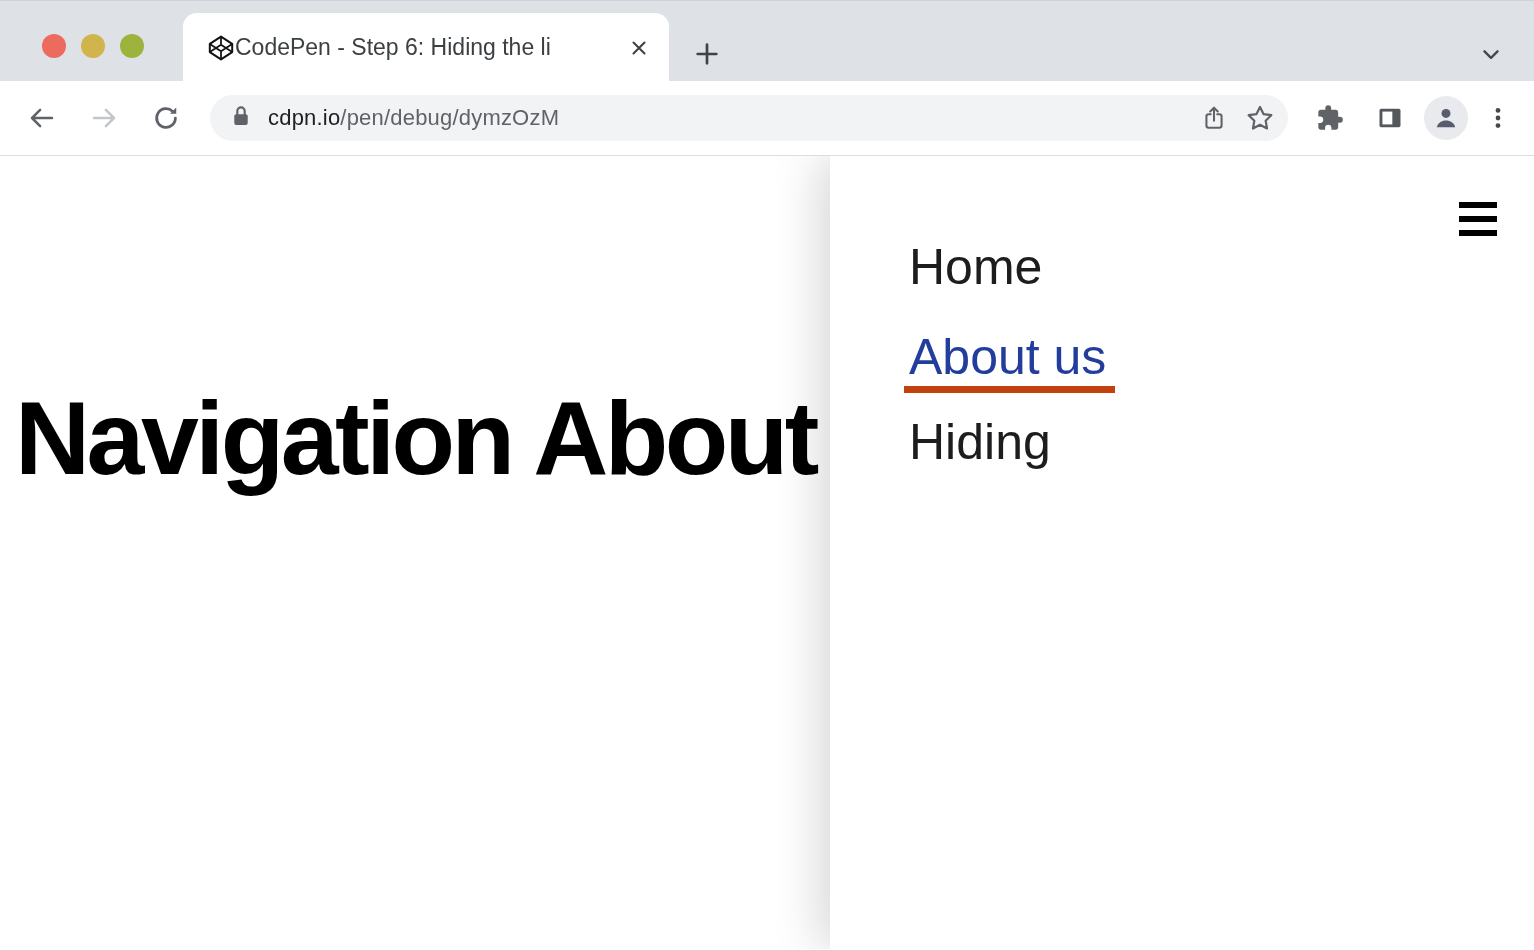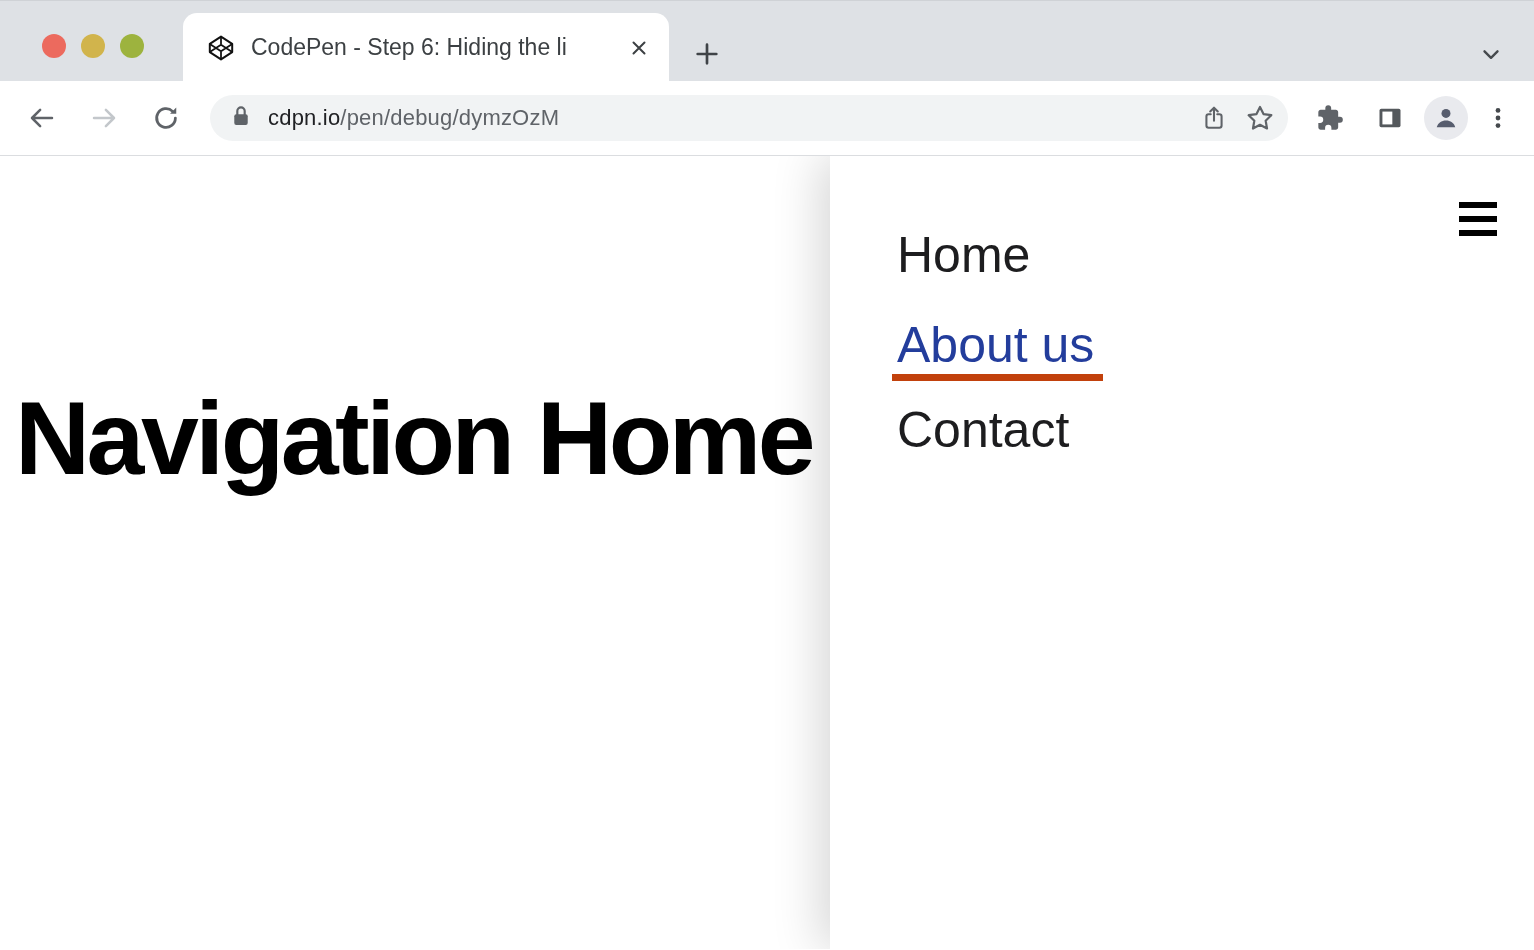--- a/index.html
+++ b/index.html
@@ -21,21 +21,21 @@
   .light.yellow { background: #D1B44C; }
   .light.green  { background: #9DB33E; }
 
   .tab {
     position: absolute; left: 183px; top: 12px; width: 486px; height: 69px;
     background: #fff; border-radius: 14px 14px 0 0;
     display: flex; align-items: center; padding: 0 14px 0 24px;
   }
   .tab-favicon { flex: 0 0 auto; width: 28px; height: 28px; }
   .tab-title {
-    flex: 1; margin-left: 16px; font-size: 23px; color: #3C4043;
+    flex: 1; font-size: 23px; color: #3C4043;
     white-space: nowrap; overflow: hidden;
     -webkit-mask-image: linear-gradient(90deg, #000 86%, transparent 97%);
             mask-image: linear-gradient(90deg, #000 86%, transparent 97%);
   }
   .icon-btn {
     background: none; border: none; padding: 0; margin: 0;
     display: flex; align-items: center; justify-content: center; cursor: pointer;
   }
   .tab-close { width: 32px; height: 32px; border-radius: 50%; }
   .newtab-btn { position: absolute; left: 688px; top: 34px; width: 38px; height: 38px; }
@@ -80,21 +80,21 @@
     background: #fff; z-index: 2;
     box-shadow: -10px 0 45px rgba(0,0,0,0.16);
   }
   .menu-btn {
     position: absolute; top: 46px; right: 37px; width: 38px; height: 34px;
     display: flex; flex-direction: column; justify-content: space-between;
   }
   .menu-btn .bar { height: 6px; width: 100%; background: #000; }
 
   .panel-nav { position: absolute; left: 67px; top: 74px; }
-  .panel-nav ul { list-style: none; margin: 0; padding: 0; }
+  .panel-nav ul { list-style: none; margin: 12px; padding: 0; }
   .panel-nav li { font-size: 50px; line-height: 1; margin-bottom: 40px; }
   .panel-nav li.is-active { margin-bottom: 24px; }
   .panel-nav a { color: #1d1d1f; text-decoration: none; }
   .panel-nav a.focused {
     display: inline-block; color: #233D9C;
     border-bottom: 7px solid #c2410c;
     padding: 0 9px 4px 5px; margin-left: -5px;
   }
 </style>
 </head>
@@ -196,36 +196,36 @@
   <button class="icon-btn more-btn">
     <svg viewBox="0 0 24 24" width="26" height="26" fill="#45494D">
       <circle cx="12" cy="5" r="2.2"></circle>
         <circle cx="12" cy="12" r="2.2"></circle>
         <circle cx="12" cy="19" r="2.2"></circle>
     </svg>
   </button>
 </div>
 
 <div class="content">
-  <h1 class="page-heading">Navigation Home</h1>
+  <h1 class="page-heading">Navigation About</h1>
 
   <div class="panel">
     <button class="icon-btn menu-btn">
       <span class="bar"></span>
       <span class="bar"></span>
       <span class="bar"></span>
     </button>
 
     <nav class="panel-nav">
       <ul>
         <li>
           <a href="#">Home</a>
         </li>
         <li class="is-active">
           <a href="#" class="focused">About us</a>
         </li>
         <li>
-          <a href="#">Contact</a>
+          <a href="#">Hiding</a>
         </li>
       </ul>
     </nav>
   </div>
 </div>
 
 </body></html>

